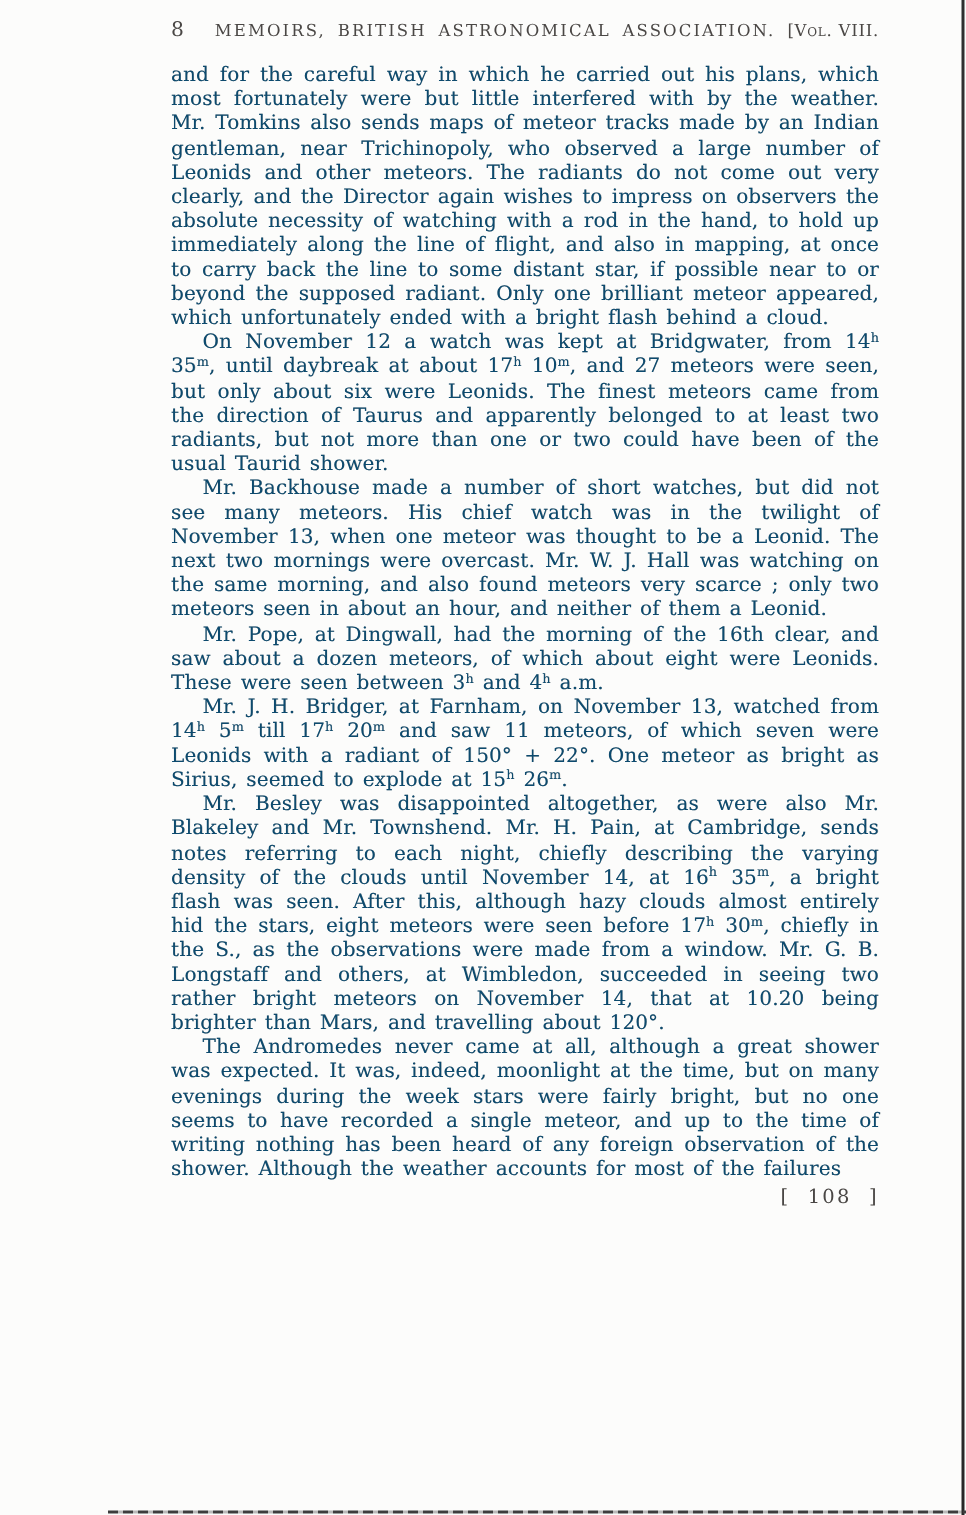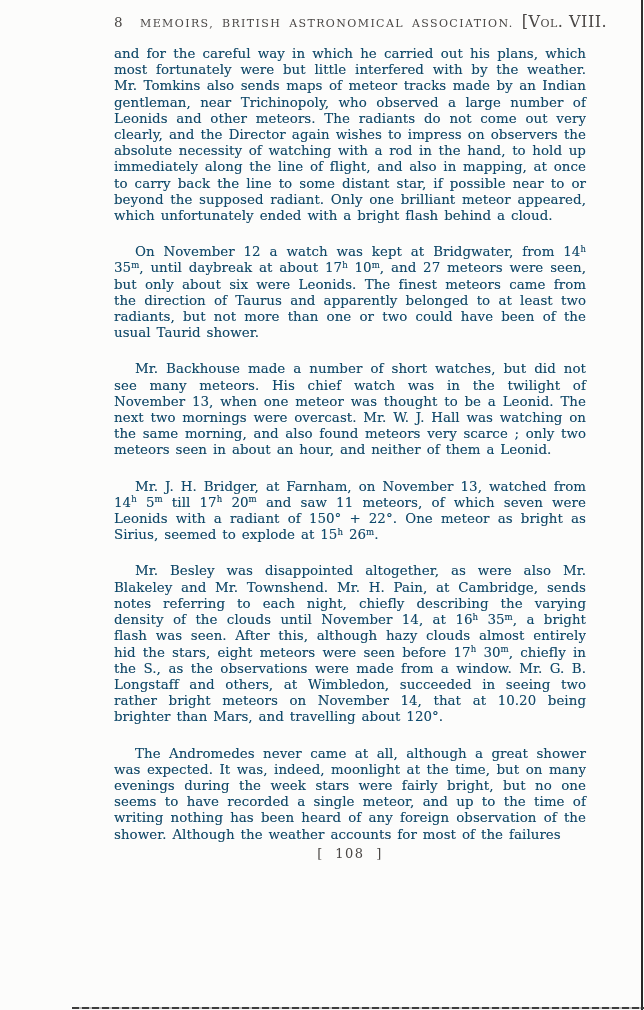--- a/index.html
+++ b/index.html
@@ -53,53 +53,52 @@
   }
   .running-header .title {
     flex: 1;
     text-align: right;
     font-size: 11px;
     letter-spacing: 1.4px;
     word-spacing: 3px;
     white-space: nowrap;
   }
   .running-header .volume {
-    font-size: 16px;
+    font-size: 11px;
     font-variant: small-caps;
     letter-spacing: 0.5px;
     margin-left: 8px;
     white-space: nowrap;
   }
   .body-text {
     margin-top: 15px;
     text-align: justify;
     font-size: 13.3px;
     line-height: 16.2px;
     letter-spacing: 0.1px;
     word-spacing: 1.6px;
     color: #0c4a6e;
     text-shadow: 0.2px 0.2px 0.35px rgba(80,78,75,0.45);
   }
   .body-text p {
     margin: 0;
   }
   .body-text p.indent {
     text-indent: 21px;
-    margin-top: 20px;
   }
   .body-text sup {
     font-size: 8.5px;
     line-height: 0;
     vertical-align: baseline;
     position: relative;
     top: -4.5px;
   }
   .catchline {
     margin-top: 3px;
-    text-align: center;
+    text-align: right;
     font-size: 13px;
     letter-spacing: 1.5px;
     word-spacing: 6px;
     color: #4a4745;
   }
 </style>
 </head>
 <body>
 
 <div class="sheet">
@@ -109,20 +108,21 @@
     <div class="running-header">
       <span class="pgnum">8</span>
       <span class="title">MEMOIRS, BRITISH ASTRONOMICAL ASSOCIATION.</span>
       <span class="volume">[Vol. VIII.</span>
     </div>
 
     <div class="body-text">
       <p>and for the careful way in which he carried out his plans, which most fortunately were but little interfered with by the weather. Mr. Tomkins also sends maps of meteor tracks made by an Indian gentleman, near Trichinopoly, who observed a large number of Leonids and other meteors.  The radiants do not come out very clearly, and the Director again wishes to impress on observers the absolute necessity of watching with a rod in the hand, to hold up immediately along the line of flight, and also in mapping, at once to carry back the line to some distant star, if possible near to or beyond the supposed radiant.  Only one brilliant meteor appeared, which unfortunately ended with a bright flash behind a cloud.</p>
       <p class="indent">On November 12 a watch was kept at Bridgwater, from 14<sup>h</sup> 35<sup>m</sup>, until daybreak at about 17<sup>h</sup> 10<sup>m</sup>, and 27 meteors were seen, but only about six were Leonids.  The finest meteors came from the direction of Taurus and apparently belonged to at least two radiants, but not more than one or two could have been of the usual Taurid shower.</p>
       <p class="indent">Mr. Backhouse made a number of short watches, but did not see many meteors.  His chief watch was in the twilight of November 13, when one meteor was thought to be a Leonid. The next two mornings were overcast.  Mr. W. J. Hall was watching on the same morning, and also found meteors very scarce ; only two meteors seen in about an hour, and neither of them a Leonid.</p>
+      <p class="indent">Mr. Pope, at Dingwall, had the morning of the 16th clear, and saw about a dozen meteors, of which about eight were Leonids. These were seen between 3<sup>h</sup> and 4<sup>h</sup> a.m.</p>
       <p class="indent">Mr. J. H. Bridger, at Farnham, on November 13, watched from 14<sup>h</sup> 5<sup>m</sup> till 17<sup>h</sup> 20<sup>m</sup> and saw 11 meteors, of which seven were Leonids with a radiant of 150° + 22°.  One meteor as bright as Sirius, seemed to explode at 15<sup>h</sup> 26<sup>m</sup>.</p>
       <p class="indent">Mr. Besley was disappointed altogether, as were also Mr. Blakeley and Mr. Townshend.  Mr. H. Pain, at Cambridge, sends notes referring to each night, chiefly describing the varying density of the clouds until November 14, at 16<sup>h</sup> 35<sup>m</sup>, a bright flash was seen.  After this, although hazy clouds almost entirely hid the stars, eight meteors were seen before 17<sup>h</sup> 30<sup>m</sup>, chiefly in the S., as the observations were made from a window.  Mr. G. B. Longstaff and others, at Wimbledon, succeeded in seeing two rather bright meteors on November 14, that at 10.20 being brighter than Mars, and travelling about 120°.</p>
       <p class="indent">The Andromedes never came at all, although a great shower was expected.  It was, indeed, moonlight at the time, but on many evenings during the week stars were fairly bright, but no one seems to have recorded a single meteor, and up to the time of writing nothing has been heard of any foreign observation of the shower.  Although the weather accounts for most of the failures</p>
     </div>
 
     <div class="catchline">[ 108 ]</div>
 
   </div>
 
   <div class="edge-right"></div>

